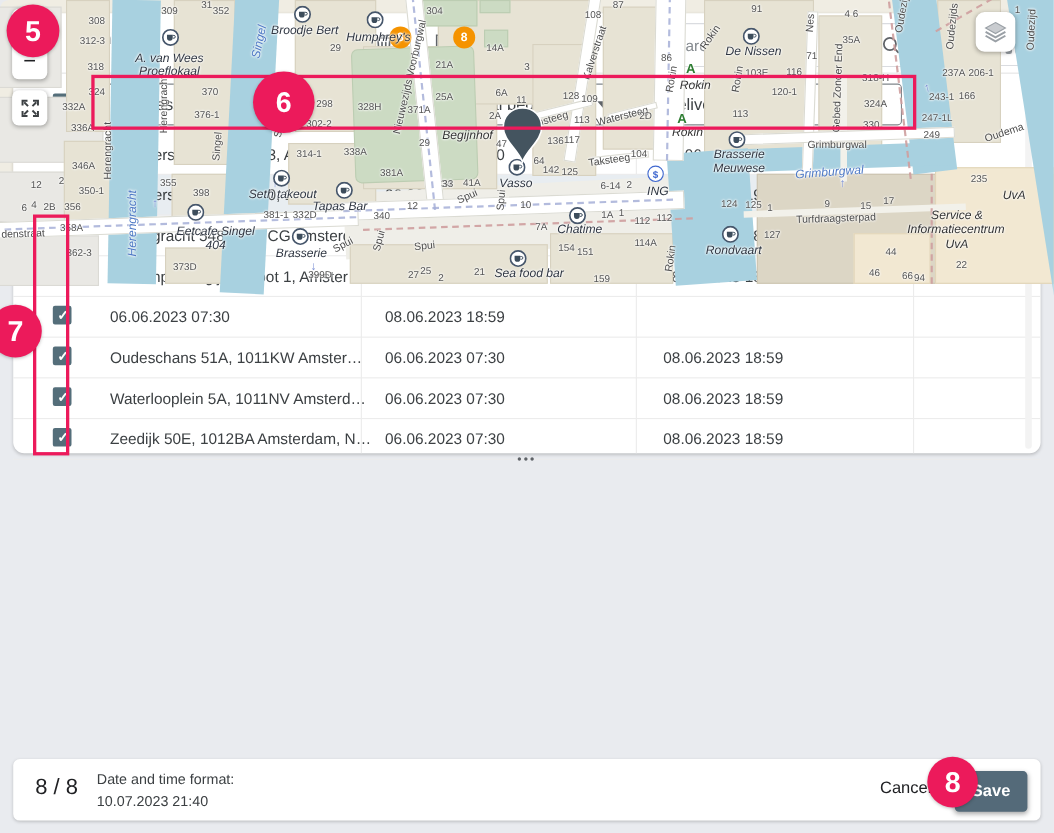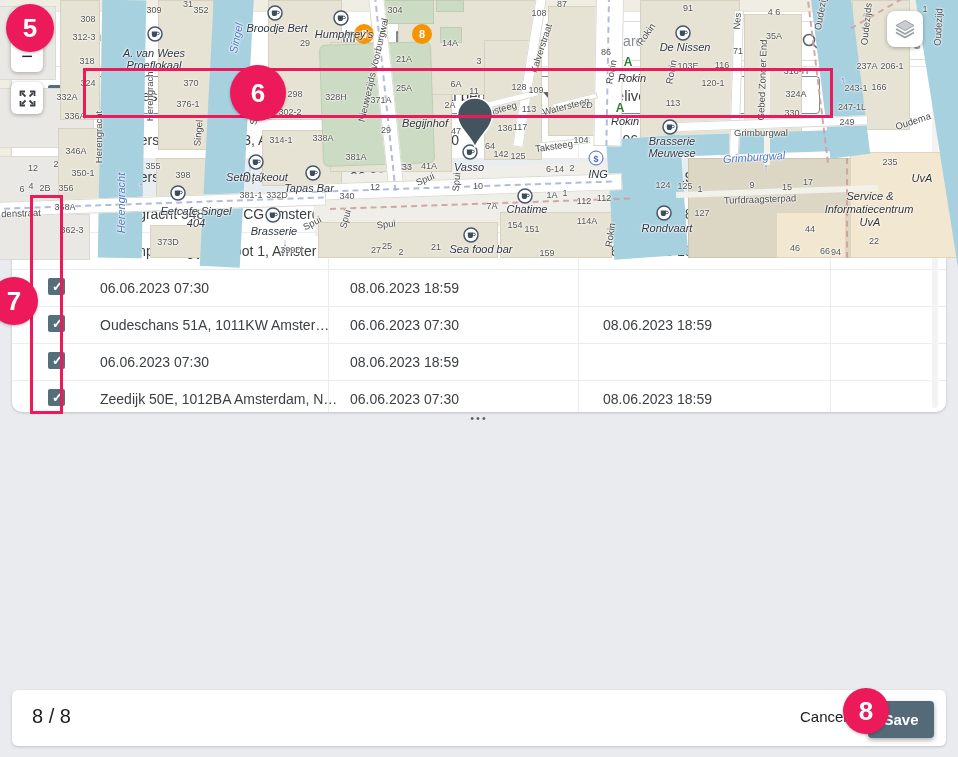--- a/index.html
+++ b/index.html
@@ -225,20 +225,21 @@
           <div>08.06.2023 18:59</div>
         </div>
         <div class="trow">
           <div class="cbcell"><span class="checkbox checked"></span></div>
           <div>Oudeschans 51A, 1011KW Amster…</div>
           <div>06.06.2023 07:30</div>
           <div>08.06.2023 18:59</div>
         </div>
         <div class="trow">
           <div class="cbcell"><span class="checkbox checked"></span></div>
+          <div>Waterlooplein 5A, 1011NV Amsterd…</div>
           <div>06.06.2023 07:30</div>
           <div>08.06.2023 18:59</div>
         </div>
         <div class="trow">
           <div class="cbcell"><span class="checkbox checked"></span></div>
           <div>Zeedijk 50E, 1012BA Amsterdam, N…</div>
           <div>06.06.2023 07:30</div>
           <div>08.06.2023 18:59</div>
         </div>
       </div>
@@ -603,20 +604,24 @@
       <svg width="22" height="22" viewBox="0 0 22 22">
           <polygon points="11,2.5 20,7.5 11,12.5 2,7.5" fill="#c9ccd0" stroke="#9aa0a6"></polygon>
           <polyline points="2,11 11,16 20,11" fill="none" stroke="#9aa0a6" stroke-width="1.8"></polyline>
           <polyline points="2,14.5 11,19.5 20,14.5" fill="none" stroke="#9aa0a6" stroke-width="1.8"></polyline>
         </svg>
     </div>
   </div>
 
   <div class="panel footer">
     <div class="fcount">8 / 8</div>
+    <div class="fformat">
+      <div>Date and time format:</div>
+      <div>10.07.2023 21:40</div>
+    </div>
     <div class="cancel">Cancel</div>
     <button class="savebtn">Save</button>
   </div>
 
   <div class="annot-circle" style="left:6px;top:4px;width:48px;height:48px;">5</div>
   <div class="annot-circle" style="left:230px;top:65px;width:56px;height:56px;">6</div>
   <div class="annot-circle" style="left:-10px;top:277px;width:48px;height:48px;">7</div>
   <div class="annot-circle" style="left:843px;top:688px;width:46px;height:46px;">8</div>
 
 </div>

